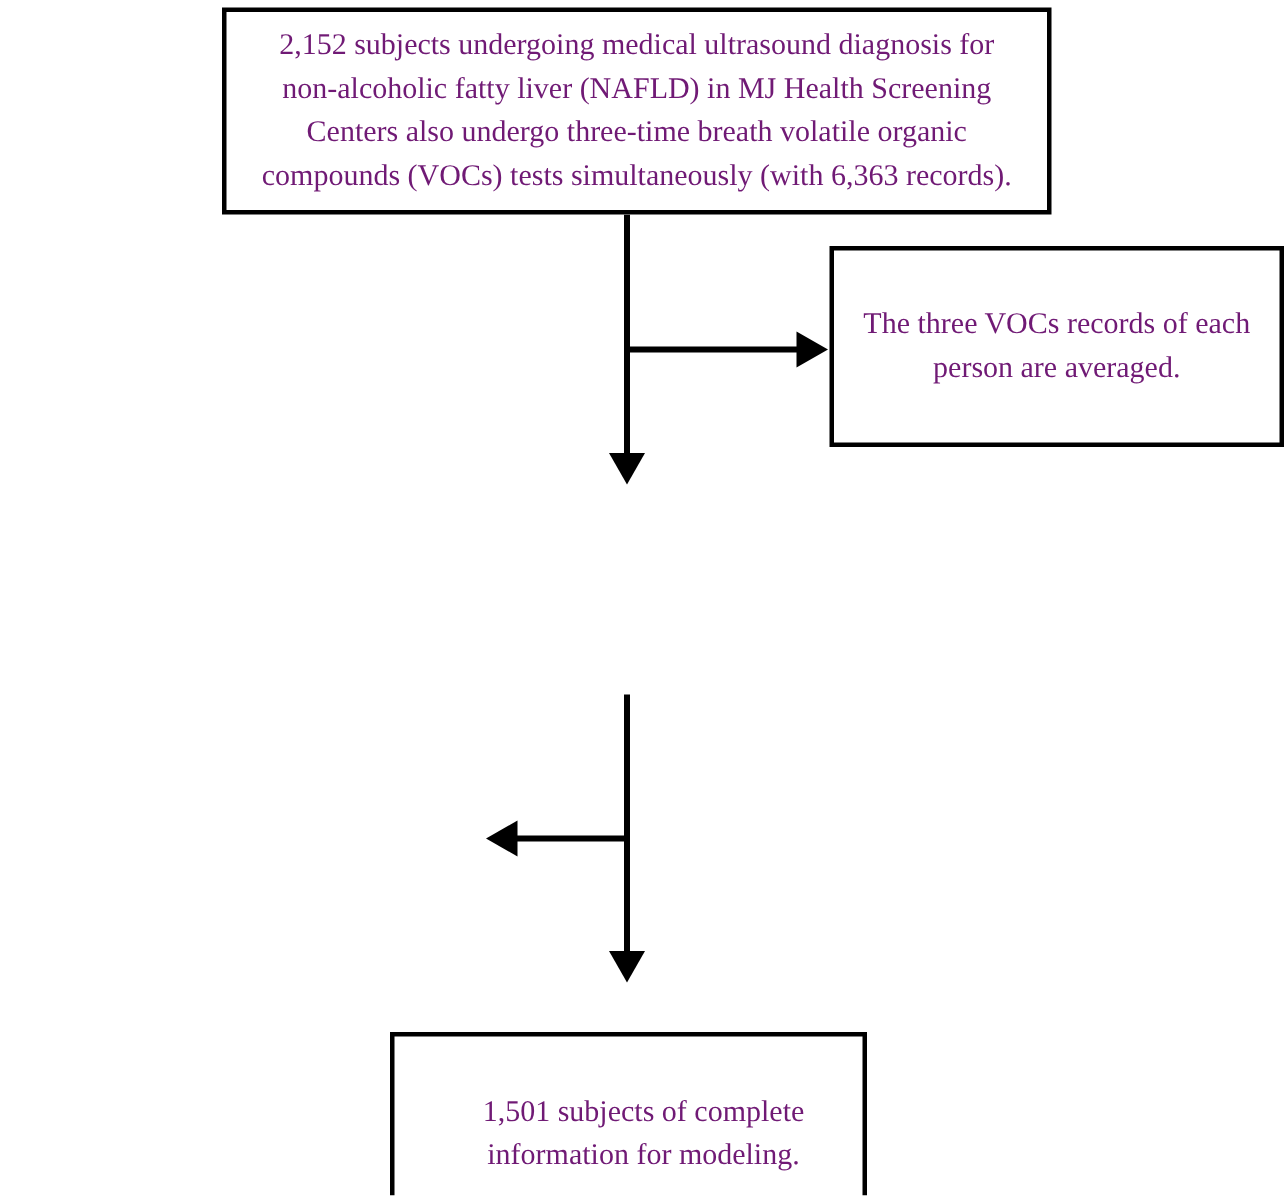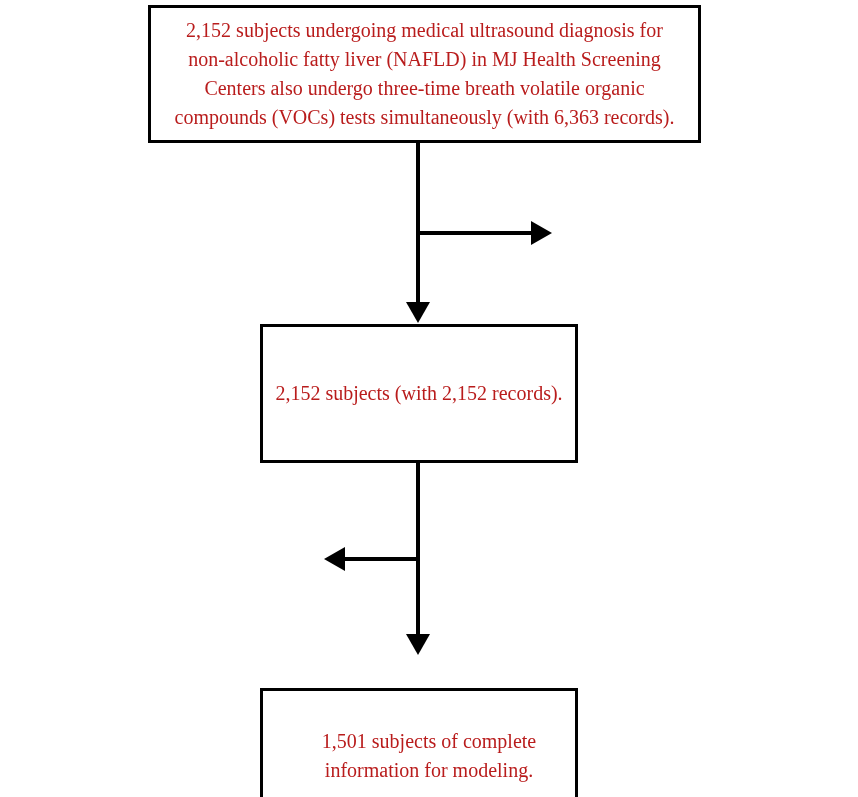--- a/index.html
+++ b/index.html
@@ -6,21 +6,21 @@
     margin: 0;
     padding: 0;
     background: #ffffff;
   }
   .canvas {
     position: relative;
     width: 858px;
     height: 797px;
     background: #ffffff;
     font-family: "Liberation Serif", "DejaVu Serif", serif;
-    color: #b91c1c;
+    color: #701a75;
     overflow: hidden;
   }
   .connectors {
     position: absolute;
     left: 0;
     top: 0;
     width: 858px;
     height: 797px;
     pointer-events: none;
   }
@@ -76,24 +76,25 @@
     <polygon class="ah" points="345,547 345,571 324,559"></polygon>
   </svg>
 
   <div class="box box-top">
     <p>2,152 subjects undergoing medical ultrasound diagnosis for
 non-alcoholic fatty liver (NAFLD) in MJ Health Screening
 Centers also undergo three-time breath volatile organic
 compounds (VOCs) tests simultaneously (with 6,363 records).</p>
   </div>
 
+  <div class="box box-right">
+    <p>The three VOCs records of each
+person are averaged.</p>
+  </div>
 
-  <div class="box box-middle">
-    <p>2,152 subjects (with 2,152 records).</p>
-  </div>
 
 
   <div class="box box-bottom">
     <p>1,501 subjects of complete
 information for modeling.</p>
   </div>
 
 </div>
 
 </body></html>

